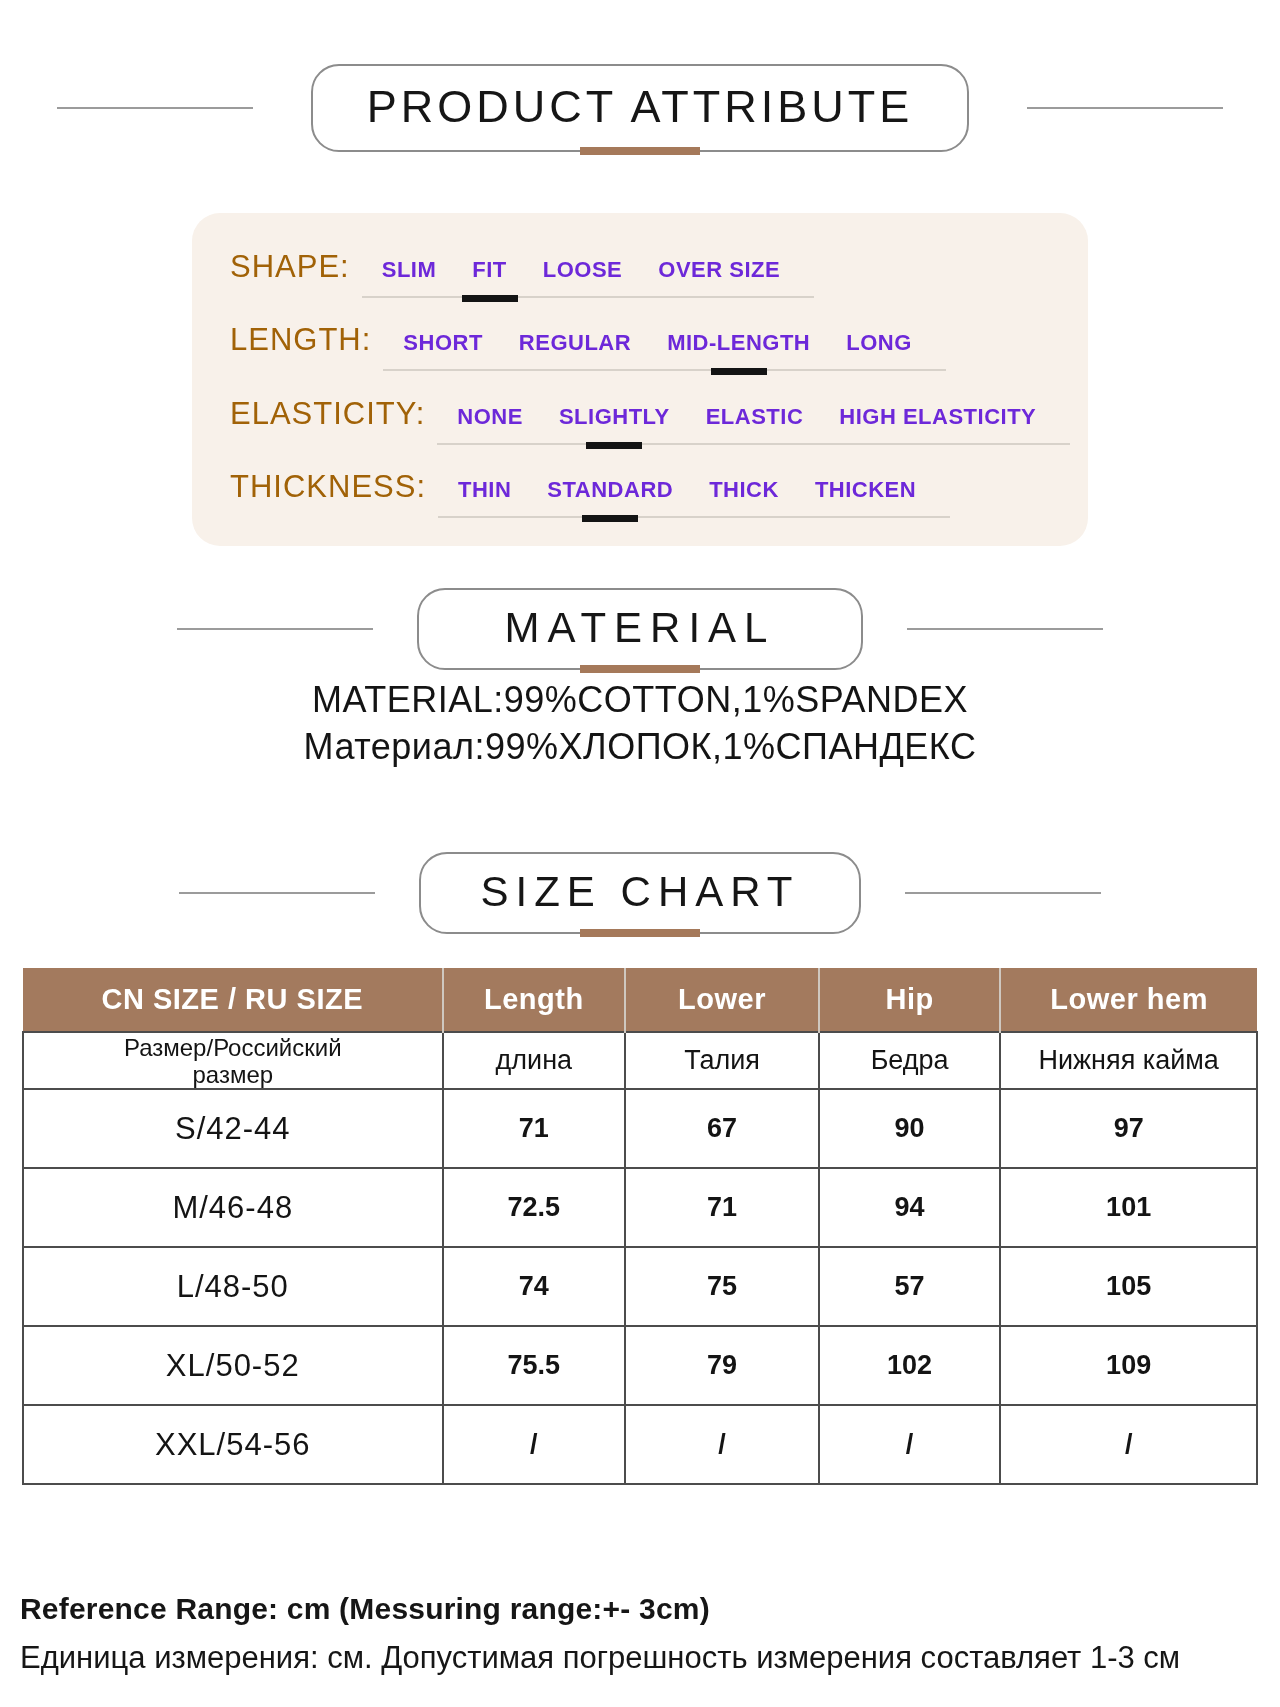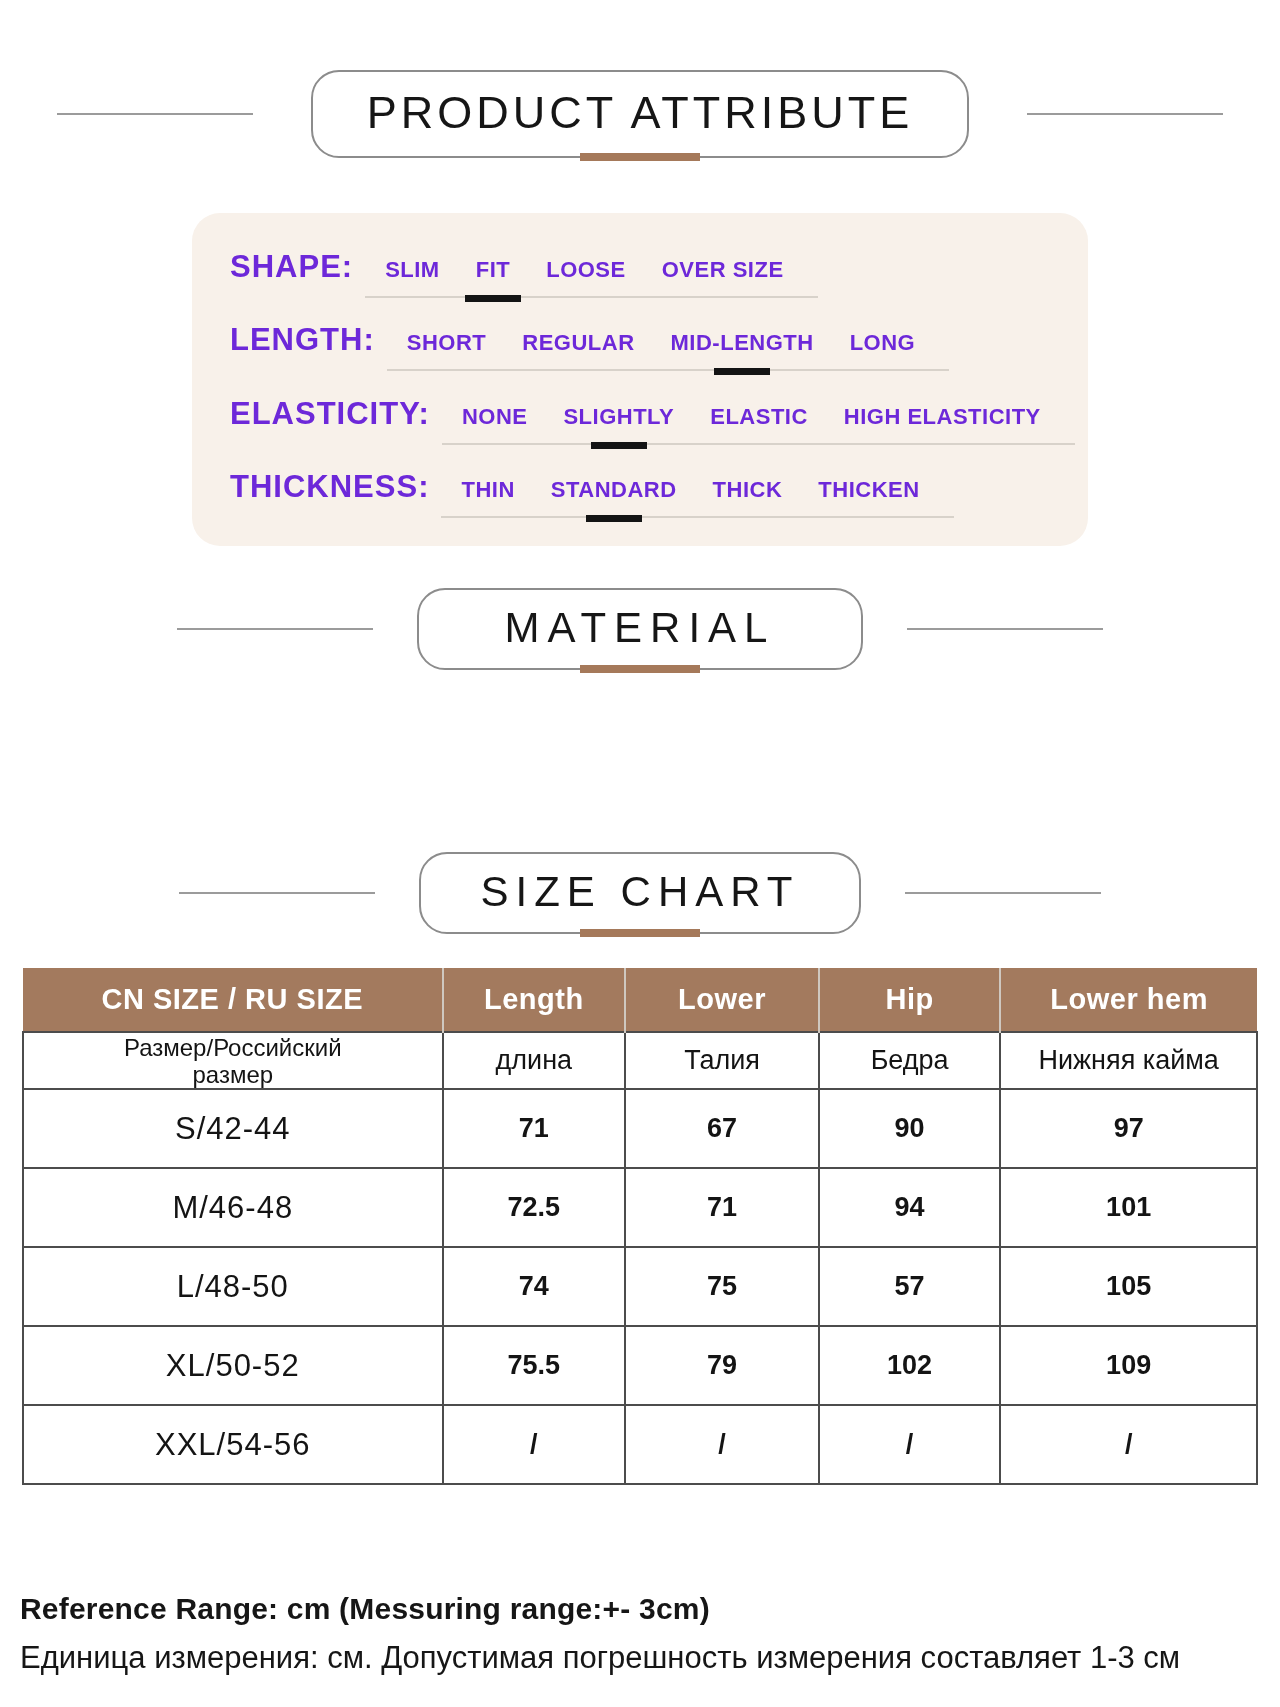--- a/index.html
+++ b/index.html
@@ -35,40 +35,40 @@
     border:2px solid #8c8c8c;
     border-radius:28px;
     text-align:center;
     white-space:nowrap;
   }
   .title-box .brown-bar{
     position:absolute;bottom:-5px;left:50%;
     transform:translateX(-50%);
     width:120px;height:8px;background:var(--accent);
   }
-  #title-product{top:70px;gap:14px;}
+  #title-product{top:64px;gap:14px;}
   #title-product .title-box{font-size:45px;letter-spacing:4px;padding:15px 54px 17px;}
   #title-material{top:588px;}
   #title-material .title-box{font-size:42px;letter-spacing:8px;padding:14px 86px 16px;}
   #title-sizechart{top:852px;}
   #title-sizechart .title-box{font-size:42px;letter-spacing:7px;padding:14px 60px 16px;}
 
   
   .attr-panel{
     position:absolute;top:213px;left:50%;transform:translateX(-50%);
     width:896px;height:333px;
     background:var(--cream);
     border-radius:28px;
     padding:36px 22px 28px 38px;
     display:flex;flex-direction:column;justify-content:space-between;
   }
   .attr-row{display:flex;align-items:baseline;}
   .attr-label{
-    font-size:31px;letter-spacing:1px;color:#6d28d9;
-    margin-right:12px;flex:0 0 auto;font-weight:bold;
+    font-size:31px;letter-spacing:1px;color:#a16207;
+    margin-right:12px;flex:0 0 auto;
   }
   .attr-options{
     display:flex;gap:36px;align-items:baseline;
     padding:0 34px 13px 20px;
     border-bottom:2px solid #d8d2ca;
     flex:0 1 auto;
   }
   .attr-opt{
     position:relative;
     font-size:22px;font-weight:bold;letter-spacing:.5px;color:#6d28d9;
@@ -178,20 +178,24 @@
 
   <div class="title-group" id="title-material">
     <div class="side-line"></div>
     <div class="title-box">
       <span>MATERIAL</span>
       <div class="brown-bar"></div>
     </div>
     <div class="side-line"></div>
   </div>
 
+  <div class="material-text">
+    <div class="m-line">MATERIAL:99%COTTON,1%SPANDEX</div>
+    <div class="m-line">Материал:99%ХЛОПОК,1%СПАНДЕКС</div>
+  </div>
 
   <div class="title-group" id="title-sizechart">
     <div class="side-line"></div>
     <div class="title-box">
       <span>SIZE CHART</span>
       <div class="brown-bar"></div>
     </div>
     <div class="side-line"></div>
   </div>
 

